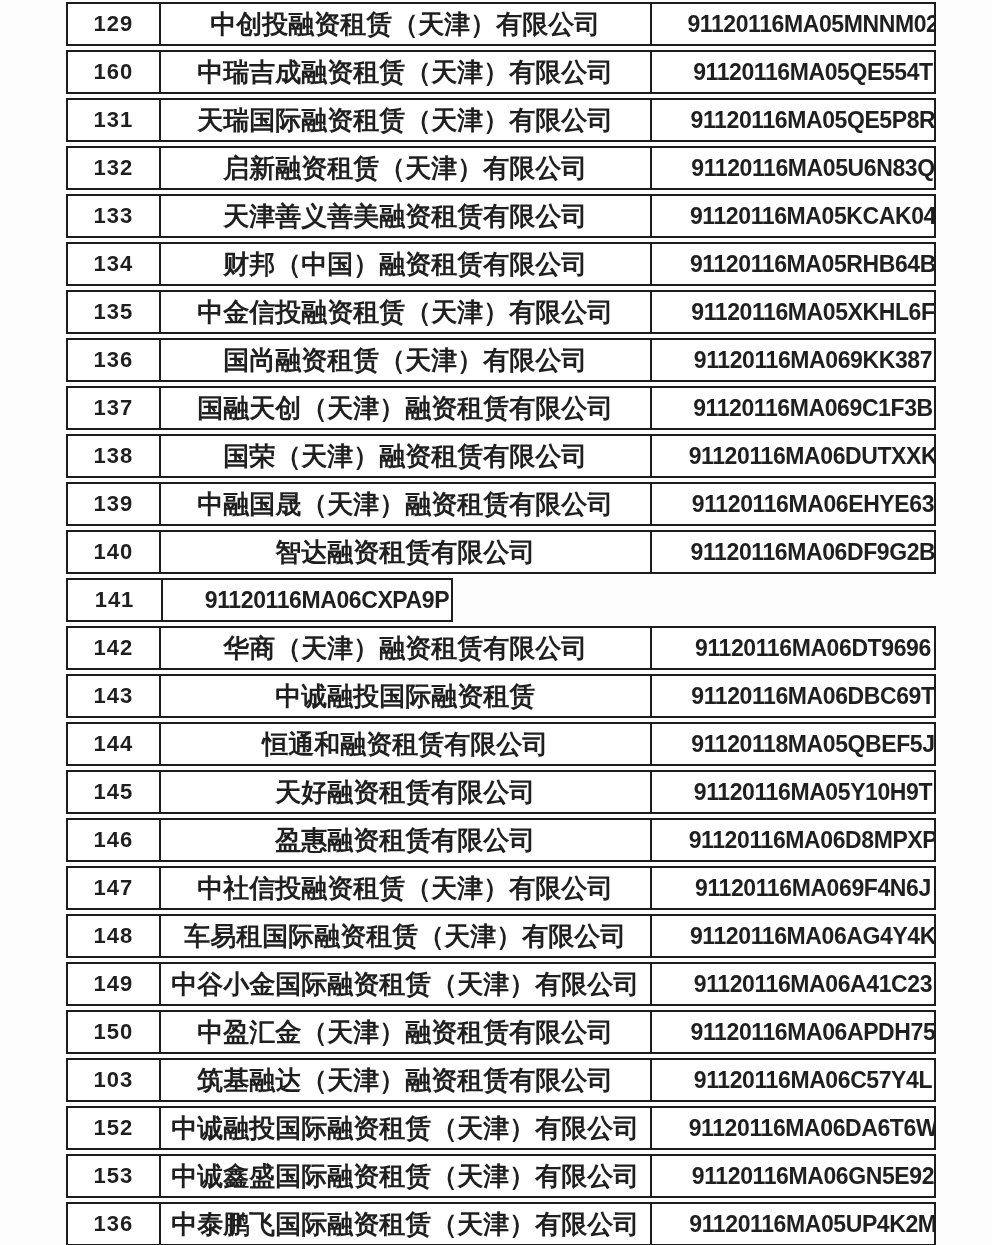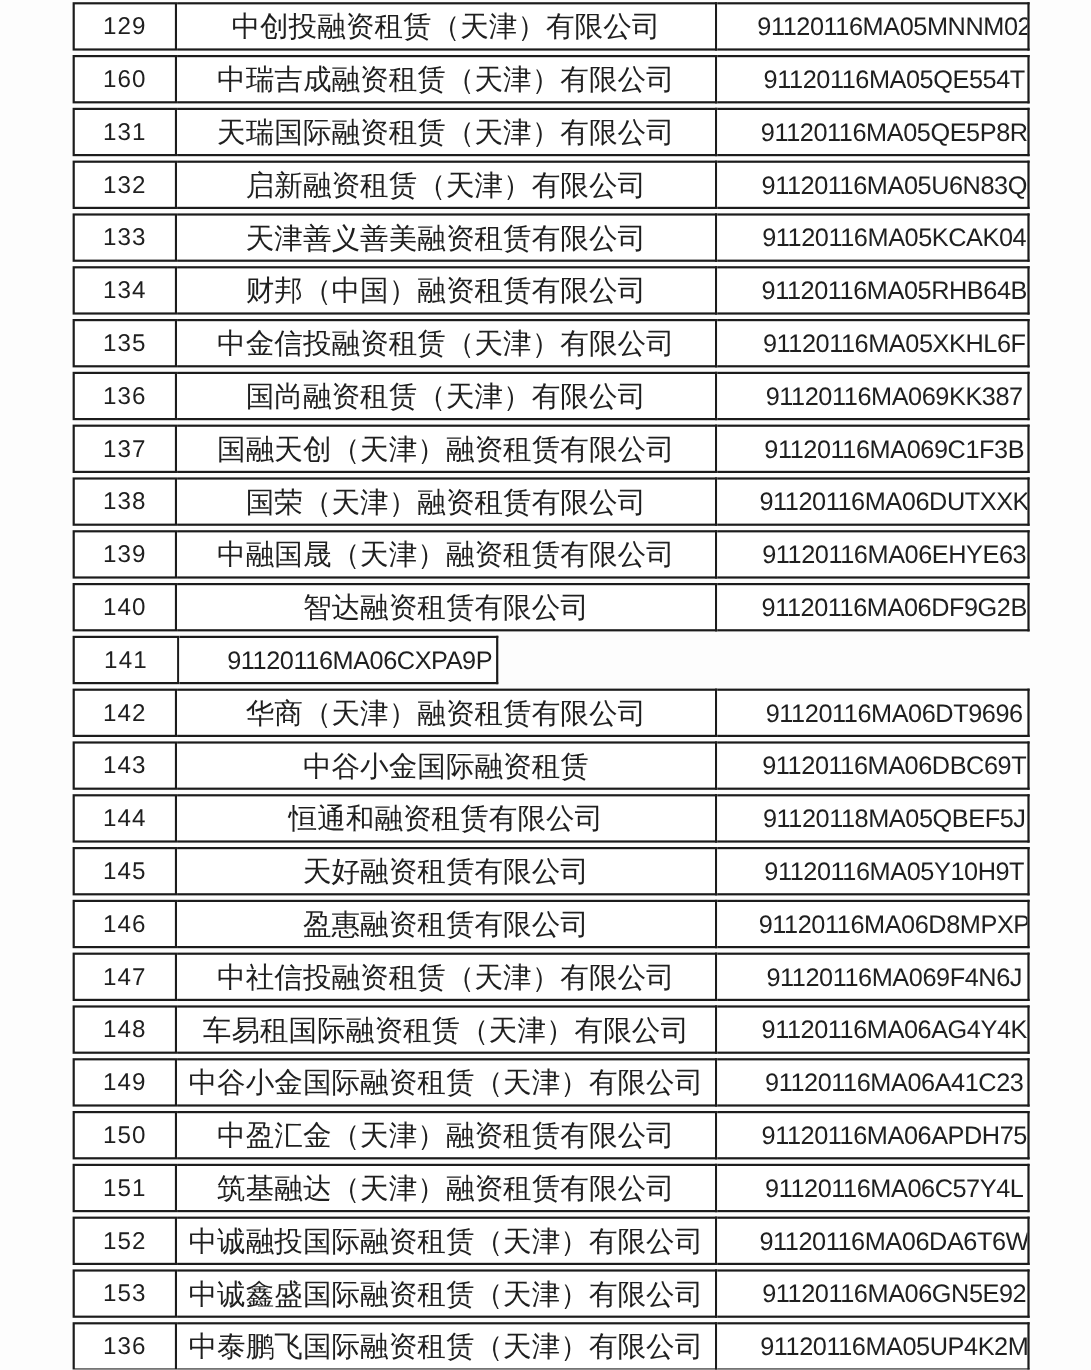--- a/index.html
+++ b/index.html
@@ -19,20 +19,21 @@
   .table {
     position: absolute;
     left: 66px;
     top: 2px;
     width: 870px;
   }
   .row {
     display: flex;
     height: 44px;
     margin-bottom: 4px;
+    font-weight: bold;
   }
   .cell {
     border: 2px solid #1c1c1c;
     background: #ffffff;
     display: flex;
     align-items: center;
     justify-content: center;
     color: #1f1f1f;
     overflow: hidden;
     white-space: nowrap;
@@ -140,21 +141,21 @@
   </div>
 
   <div class="row">
     <div class="cell c-no">142</div>
     <div class="cell c-name">华商（天津）融资租赁有限公司</div>
     <div class="cell c-code">91120116MA06DT9696</div>
   </div>
 
   <div class="row">
     <div class="cell c-no">143</div>
-    <div class="cell c-name">中谷小金国际融资租赁</div>
+    <div class="cell c-name">中诚融投国际融资租赁</div>
     <div class="cell c-code">91120116MA06DBC69T</div>
   </div>
 
   <div class="row">
     <div class="cell c-no">144</div>
     <div class="cell c-name">恒通和融资租赁有限公司</div>
     <div class="cell c-code">91120118MA05QBEF5J</div>
   </div>
 
   <div class="row">
@@ -187,21 +188,21 @@
     <div class="cell c-code">91120116MA06A41C23</div>
   </div>
 
   <div class="row">
     <div class="cell c-no">150</div>
     <div class="cell c-name">中盈汇金（天津）融资租赁有限公司</div>
     <div class="cell c-code">91120116MA06APDH75</div>
   </div>
 
   <div class="row">
-    <div class="cell c-no">151</div>
+    <div class="cell c-no">103</div>
     <div class="cell c-name">筑基融达（天津）融资租赁有限公司</div>
     <div class="cell c-code">91120116MA06C57Y4L</div>
   </div>
 
   <div class="row">
     <div class="cell c-no">152</div>
     <div class="cell c-name">中诚融投国际融资租赁（天津）有限公司</div>
     <div class="cell c-code">91120116MA06DA6T6W</div>
   </div>
 

